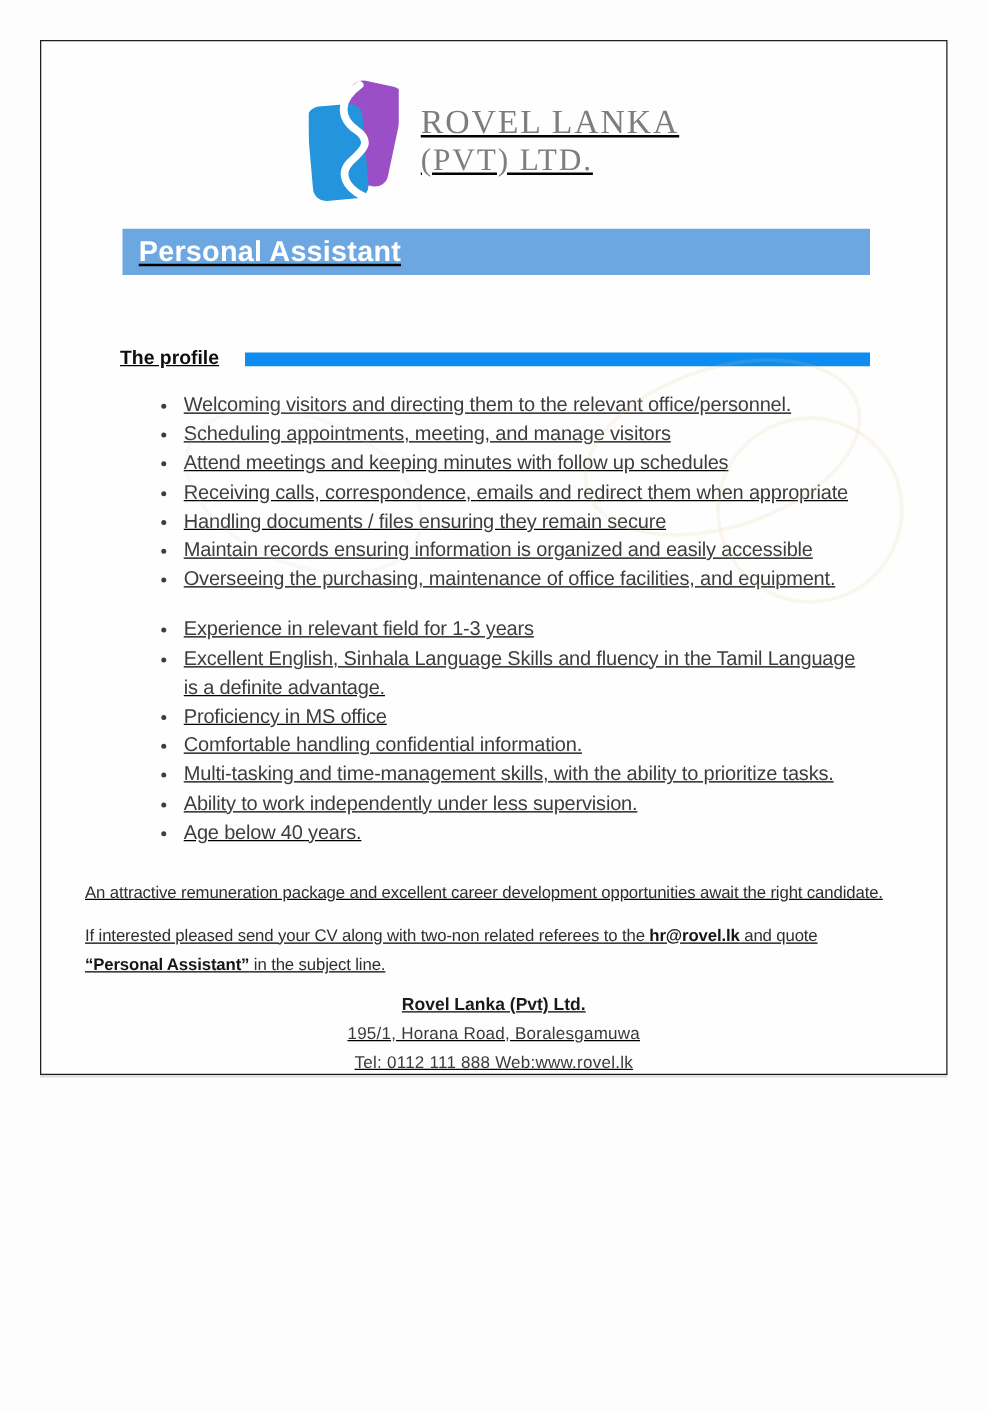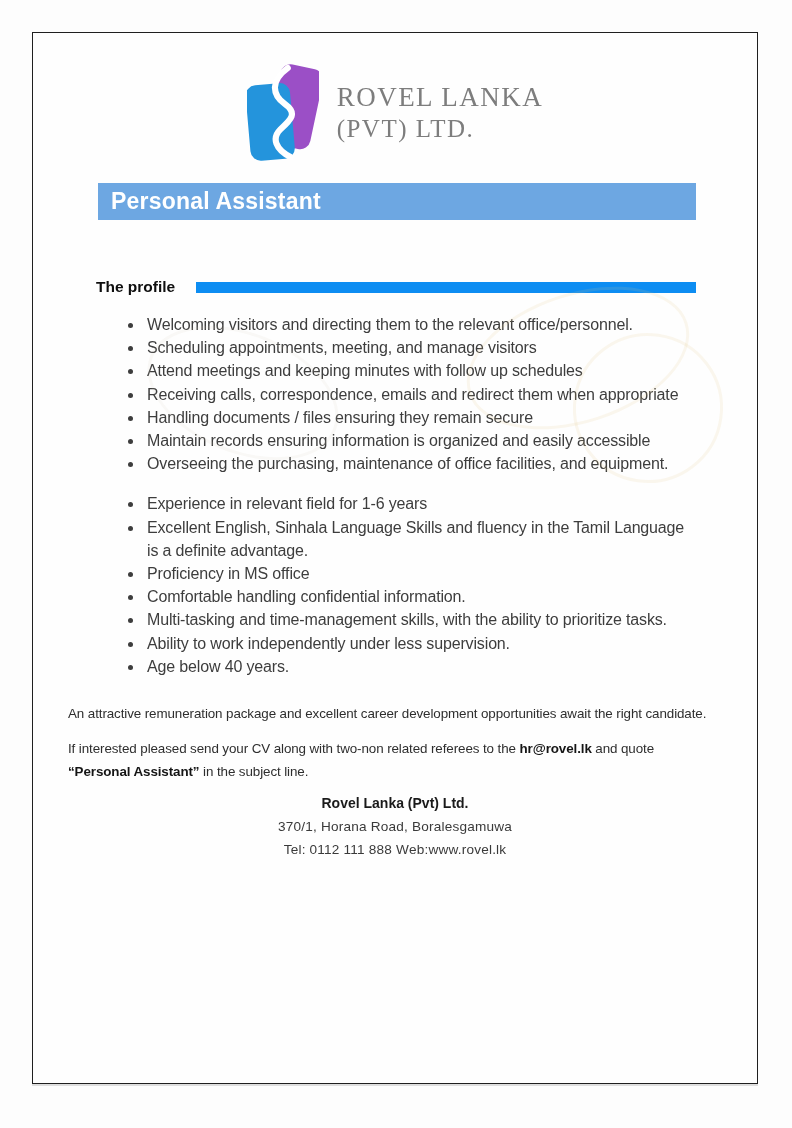--- a/index.html
+++ b/index.html
@@ -1,22 +1,23 @@
 <!DOCTYPE html>
 <html><head>
 <meta charset="utf-8">
 <style>
   * { margin:0; padding:0; box-sizing:border-box; }
   html,body { width:792px; height:1128px; background:#fdfdfd; font-family:"Liberation Sans", sans-serif; }
   body { position:relative; overflow:hidden; }
 
   .frame {
-    position:absolute; left:32px; top:32px; width:726px; height:1052px;
+    position:absolute; left:32px; top:32px; width:726px; height:828px;
     border:1.6px solid #1f1f1f; background:#fefefe;
     box-shadow:0 2px 0 rgba(0,0,0,0.12);
+    text-decoration:underline;
   }
   .content { position:relative; width:100%; height:100%; overflow:hidden; }
 
   
   .wm { position:absolute; border:3px solid rgba(228,196,138,0.14); border-radius:50%; pointer-events:none; }
   .wm1 { left:430px; top:260px; width:230px; height:130px; transform:rotate(-18deg); }
   .wm2 { left:110px; top:300px; width:200px; height:120px; transform:rotate(22deg); border-color:rgba(210,205,190,0.12); }
   .wm3 { left:540px; top:300px; width:150px; height:150px; transform:rotate(8deg); }
 
   
@@ -96,32 +97,32 @@
       <li>Welcoming visitors and directing them to the relevant office/personnel.</li>
       <li>Scheduling appointments, meeting, and manage visitors</li>
       <li>Attend meetings and keeping minutes with follow up schedules</li>
       <li>Receiving calls, correspondence, emails and redirect them when appropriate</li>
       <li>Handling documents / files ensuring they remain secure</li>
       <li>Maintain records ensuring information is organized and easily accessible</li>
       <li>Overseeing the purchasing, maintenance of office facilities, and equipment.</li>
     </ul>
 
     <ul class="bullets">
-      <li>Experience in relevant field for 1-6 years</li>
+      <li>Experience in relevant field for 1-3 years</li>
       <li>Excellent English, Sinhala Language Skills and fluency in the Tamil Language is a definite advantage.</li>
       <li>Proficiency in MS office</li>
       <li>Comfortable handling confidential information.</li>
       <li>Multi-tasking and time-management skills, with the ability to prioritize tasks.</li>
       <li>Ability to work independently under less supervision.</li>
       <li>Age below 40 years.</li>
     </ul>
 
     <p class="closing">An attractive remuneration package and excellent career development opportunities await the right candidate.</p>
     <p class="closing"><span>If interested pleased send your CV along with two-non related referees to the </span><b>hr@rovel.lk</b><span> and quote </span><b>“Personal Assistant”</b><span> in the subject line.</span></p>
 
     <div class="footer">
       <div class="co">Rovel Lanka (Pvt) Ltd.</div>
-      <div class="ln">370/1, Horana Road, Boralesgamuwa</div>
+      <div class="ln">195/1, Horana Road, Boralesgamuwa</div>
       <div class="ln">Tel: 0112 111 888  Web:www.rovel.lk</div>
     </div>
 
   </div>
 </div>
 
 </body></html>

